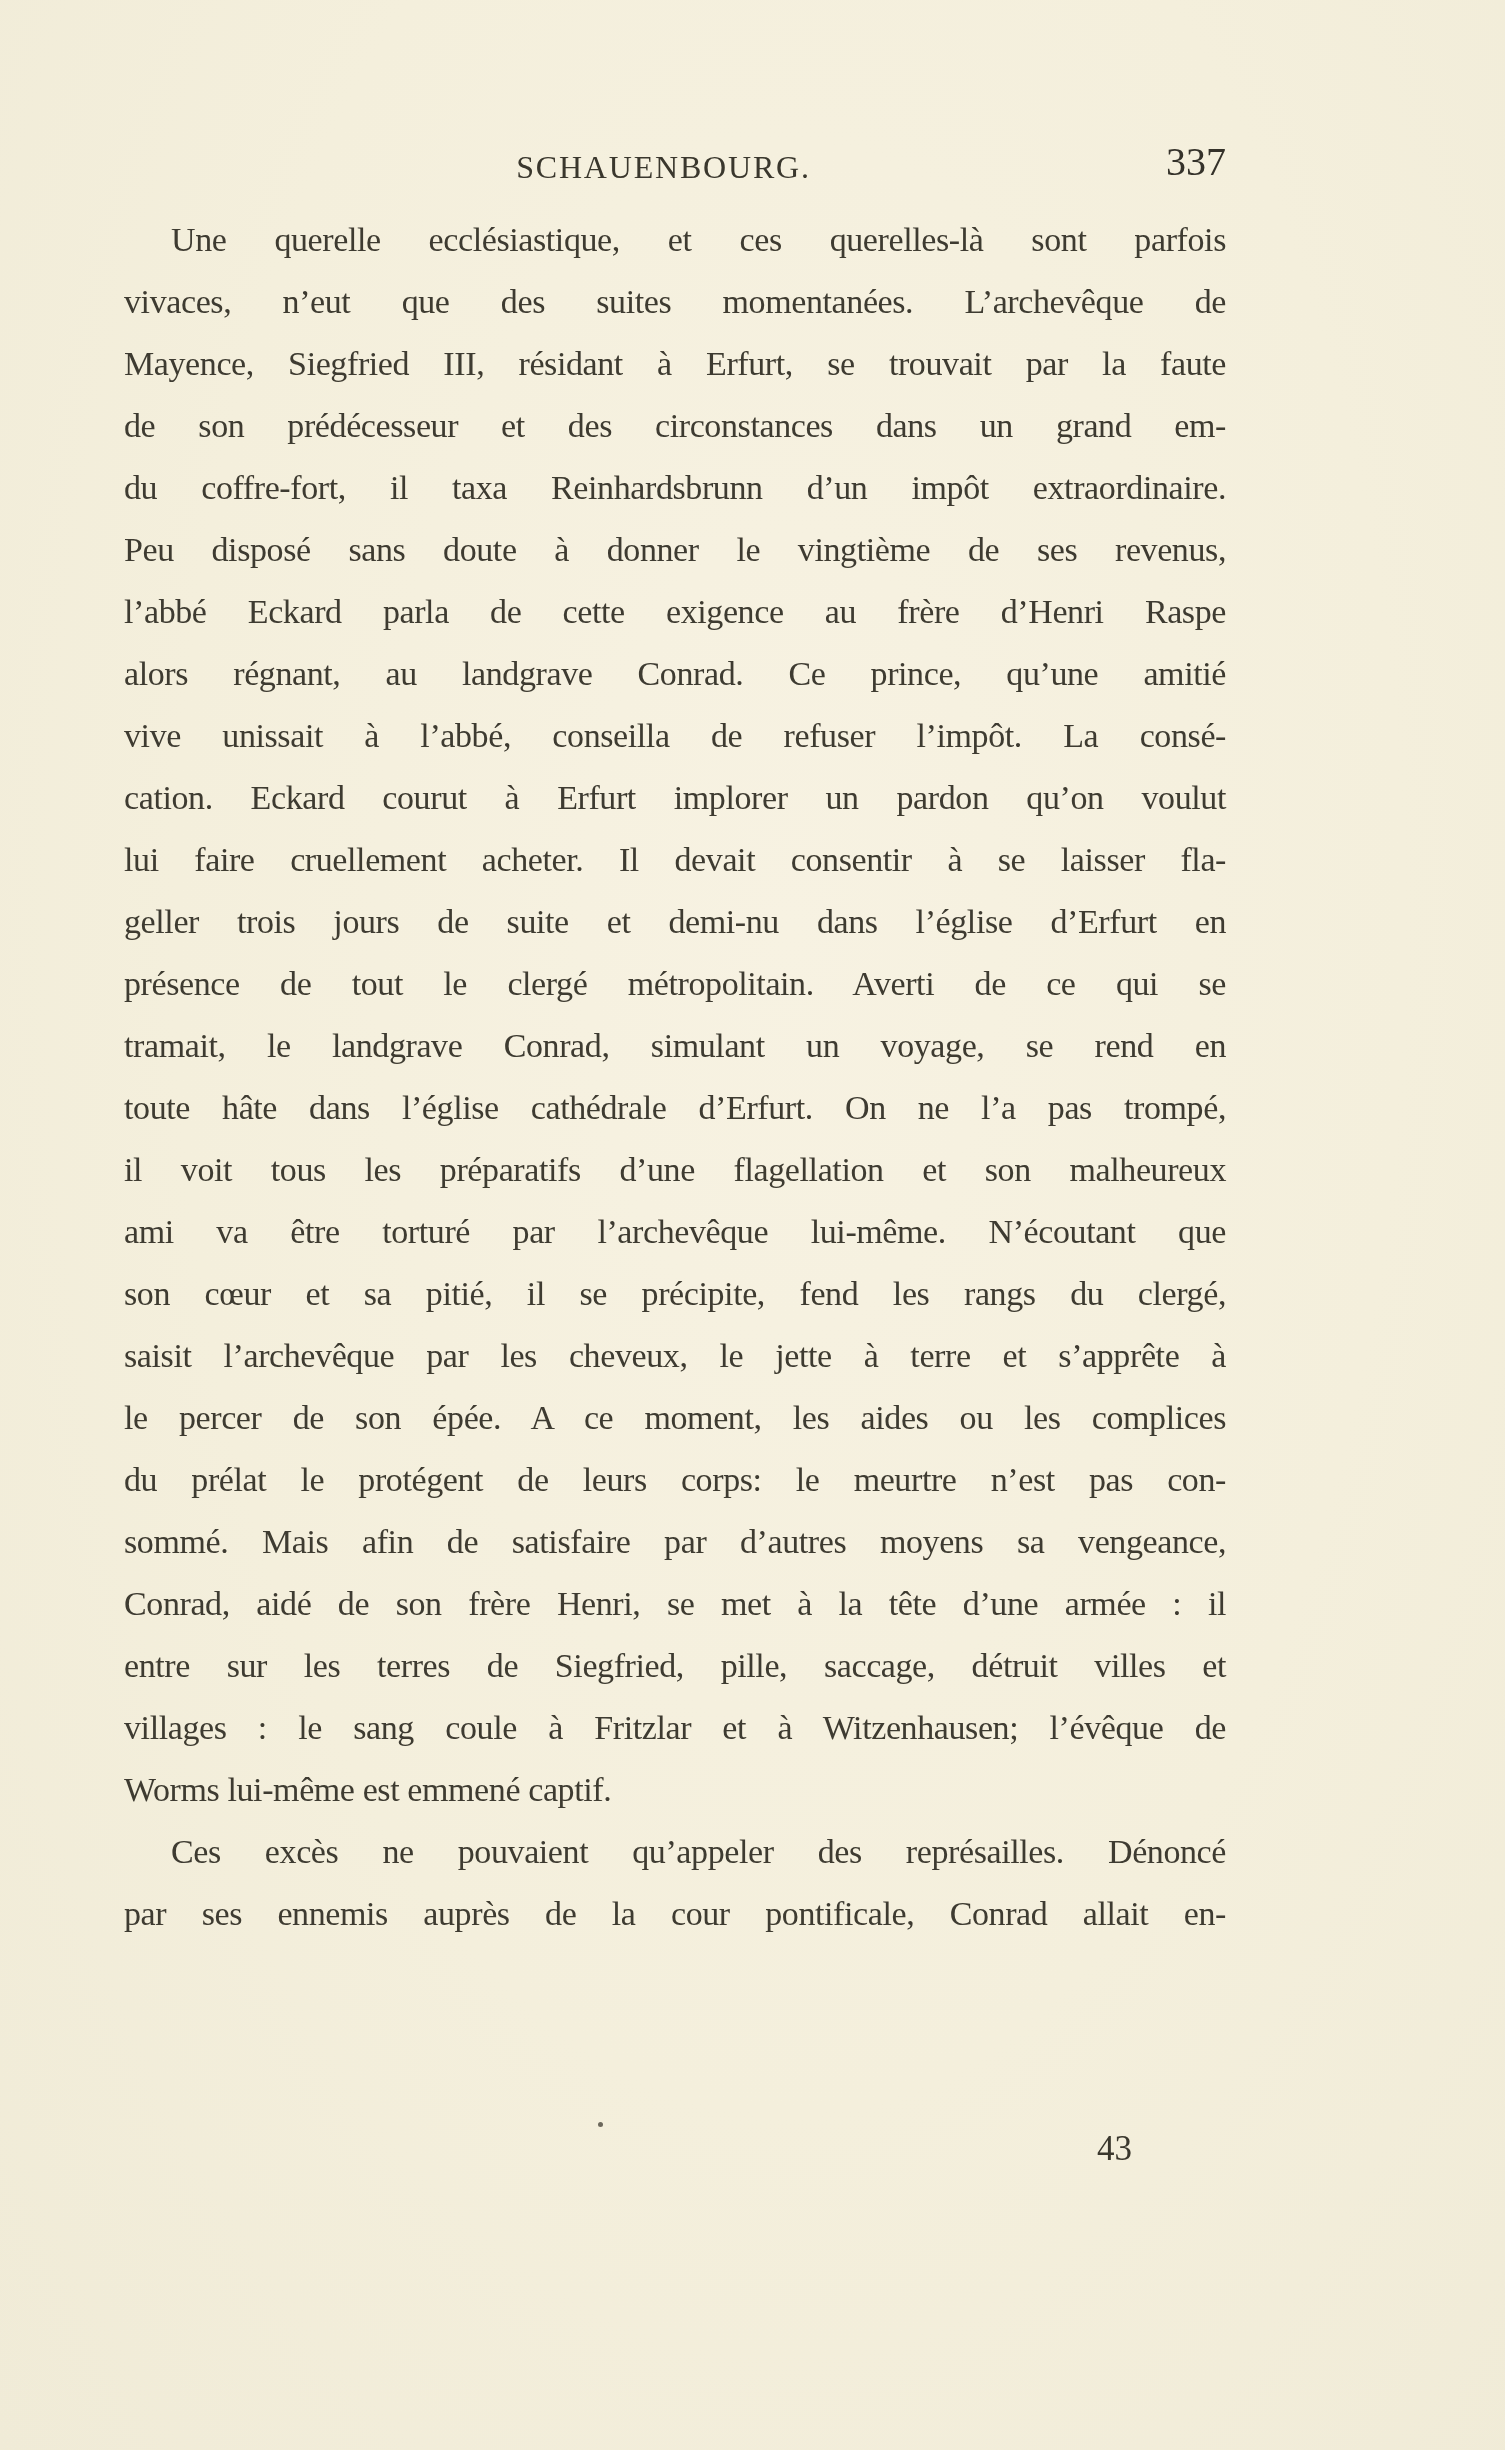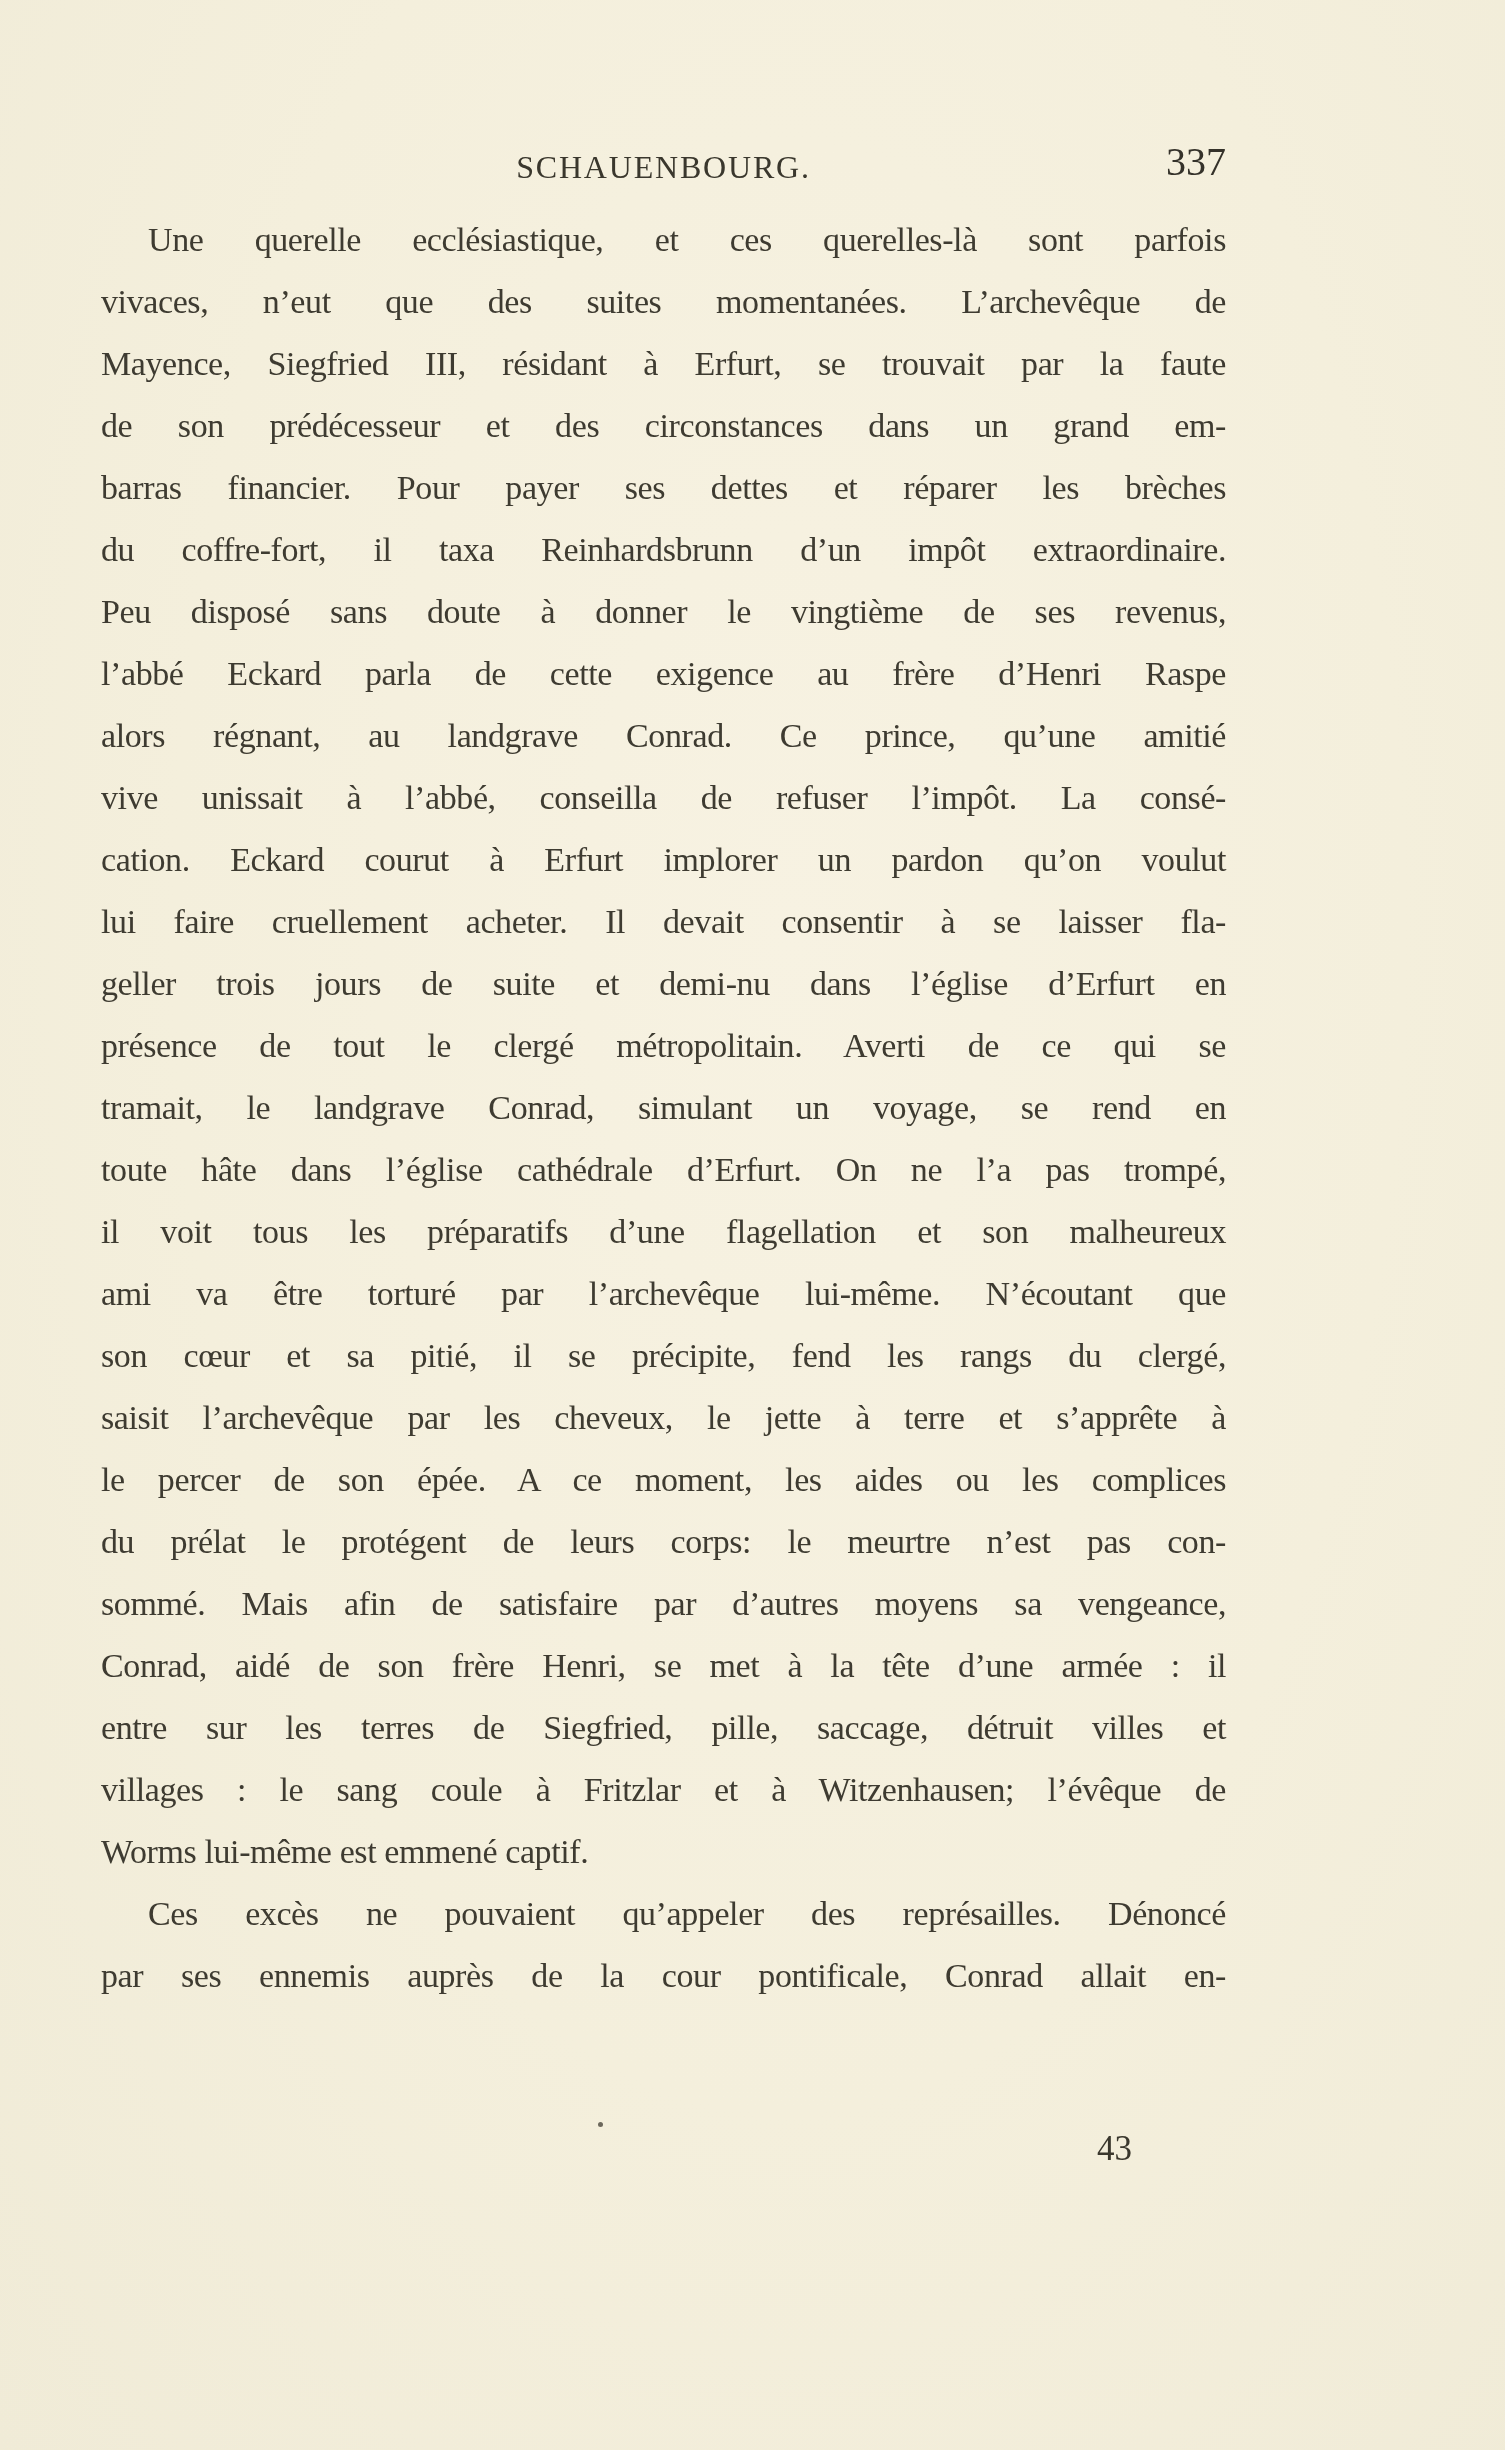--- a/index.html
+++ b/index.html
@@ -53,20 +53,21 @@
     width: 1125px;
     font-size: 34px;
     line-height: 62px;
   }
   .line {
     height: 62px;
     text-align: justify;
     text-align-last: justify;
     letter-spacing: -0.4px;
     white-space: normal;
+    margin-left: 23px;
   }
   .line.indent { text-indent: 47px; }
   .line.para-end { text-align-last: left; }
 
   
   .signature {
     position: absolute;
     left: 1023px;
     top: 2129px;
     width: 109px;
@@ -95,21 +96,20 @@
   <div class="header-row">
     <div class="running-header">SCHAUENBOURG.</div>
     <div class="page-number">337</div>
   </div>
 
   <div class="body-text">
     <div class="line indent">Une querelle ecclésiastique, et ces querelles-là sont parfois</div>
     <div class="line">vivaces, n’eut que des suites momentanées. L’archevêque de</div>
     <div class="line">Mayence, Siegfried III, résidant à Erfurt, se trouvait par la faute</div>
     <div class="line">de son prédécesseur et des circonstances dans un grand em-</div>
-    <div class="line">barras financier. Pour payer ses dettes et réparer les brèches</div>
     <div class="line">du coffre-fort, il taxa Reinhardsbrunn d’un impôt extraordinaire.</div>
     <div class="line">Peu disposé sans doute à donner le vingtième de ses revenus,</div>
     <div class="line">l’abbé Eckard parla de cette exigence au frère d’Henri Raspe</div>
     <div class="line">alors régnant, au landgrave Conrad. Ce prince, qu’une amitié</div>
     <div class="line">vive unissait à l’abbé, conseilla de refuser l’impôt. La consé-</div>
     <div class="line">cation. Eckard courut à Erfurt implorer un pardon qu’on voulut</div>
     <div class="line">lui faire cruellement acheter. Il devait consentir à se laisser fla-</div>
     <div class="line">geller trois jours de suite et demi-nu dans l’église d’Erfurt en</div>
     <div class="line">présence de tout le clergé métropolitain. Averti de ce qui se</div>
     <div class="line">tramait, le landgrave Conrad, simulant un voyage, se rend en</div>

